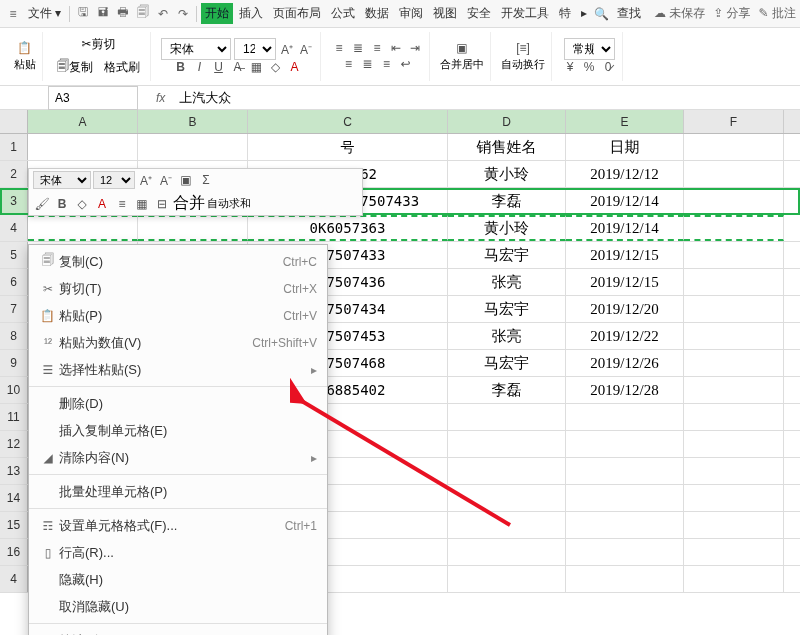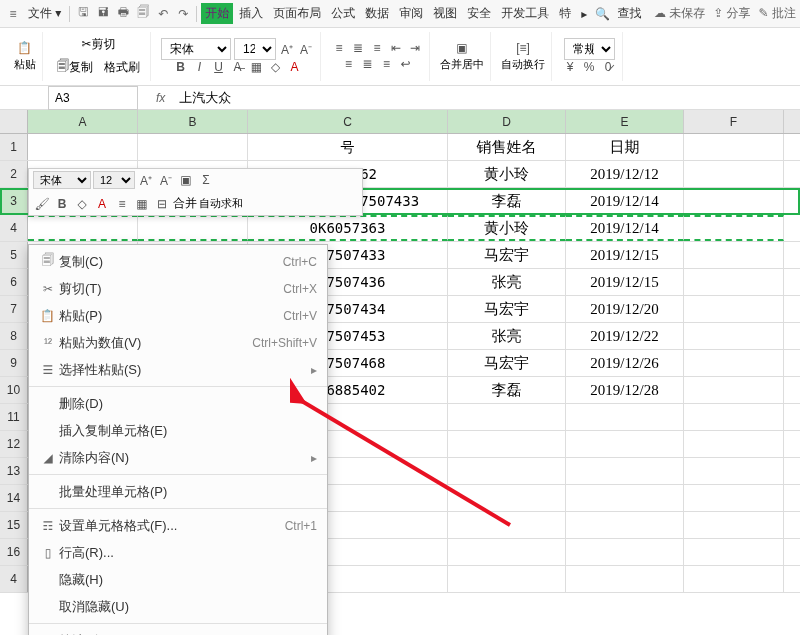--- a/index.html
+++ b/index.html
@@ -1,19 +1,19 @@
 <!DOCTYPE html>
 <html><head>
 <meta charset="utf-8">
 <style>
 * { box-sizing: border-box; margin: 0; padding: 0; }
 body { font-family: "Microsoft YaHei", Arial, sans-serif; font-size: 12px; background: #fff; width: 800px; height: 635px; overflow: hidden; position: relative; }
 .topbar { display: flex; align-items: center; height: 28px; background: #f7f7f7; border-bottom: 1px solid #ddd; padding: 0 4px; gap: 2px; }
-.topbar-item { padding: 2px 4px; cursor: pointer; font-size: 12px; color: #333; }
-.topbar-item.active { background: #22b14c; color: #701a75; }
+.topbar-item { padding: 2px 4px; cursor: pointer; font-size: 12px; color: #333; font-family: Liberation Serif, serif; }
+.topbar-item.active { background: #22b14c; color: #0f172a; }
 .topbar-sep { width: 1px; height: 16px; background: #ccc; margin: 0 2px; }
 .topbar-icon { width: 18px; height: 18px; display: inline-flex; align-items: center; justify-content: center; color: #666; }
 .ribbon { display: flex; align-items: center; height: 58px; background: #fff; border-bottom: 1px solid #ddd; padding: 4px 8px; gap: 4px; }
 .ribbon-group { display: flex; flex-direction: column; align-items: center; border-right: 1px solid #eee; padding: 0 6px; height: 100%; justify-content: center; }
 .ribbon-btn { display: flex; align-items: center; padding: 2px 4px; font-size: 12px; cursor: pointer; }
 .ribbon-row { display: flex; gap: 3px; align-items: center; }
 .ribbon-sel { font-size: 12px; border: 1px solid #ccc; padding: 2px 4px; background: #fff; }
 .ribbon-ico { width: 16px; height: 16px; display: inline-block; text-align: center; color: #555; }
 .namebox-row { display: flex; align-items: center; height: 24px; border-bottom: 1px solid #ddd; background: #fff; }
 .namebox { width: 90px; border: 1px solid #ccc; margin: 0 10px 0 48px; padding: 4px 6px; font-size: 12px; }
@@ -329,21 +329,21 @@
   <div style="flex-basis:100%;height:0"></div>
   <span class="mini-ico">🖌</span>
   <span class="mini-ico">
       <b>B</b>
     </span>
   <span class="mini-ico">◇</span>
   <span class="mini-ico" style="color:#c00">A</span>
   <span class="mini-ico">≡</span>
   <span class="mini-ico">▦</span>
   <span class="mini-ico">⊟</span>
-  <span style="font-size:12px">合并</span>
+  <span style="font-size:16px">合并</span>
   <span style="font-size:11px">自动求和</span>
 </div>
 
 <div class="ctx-menu">
   <div class="ctx-item">
       <span class="ctx-icon">🗐</span>
       <span class="ctx-label">复制(C)</span>
       <span class="ctx-short">Ctrl+C</span>
     </div>
   <div class="ctx-item">

